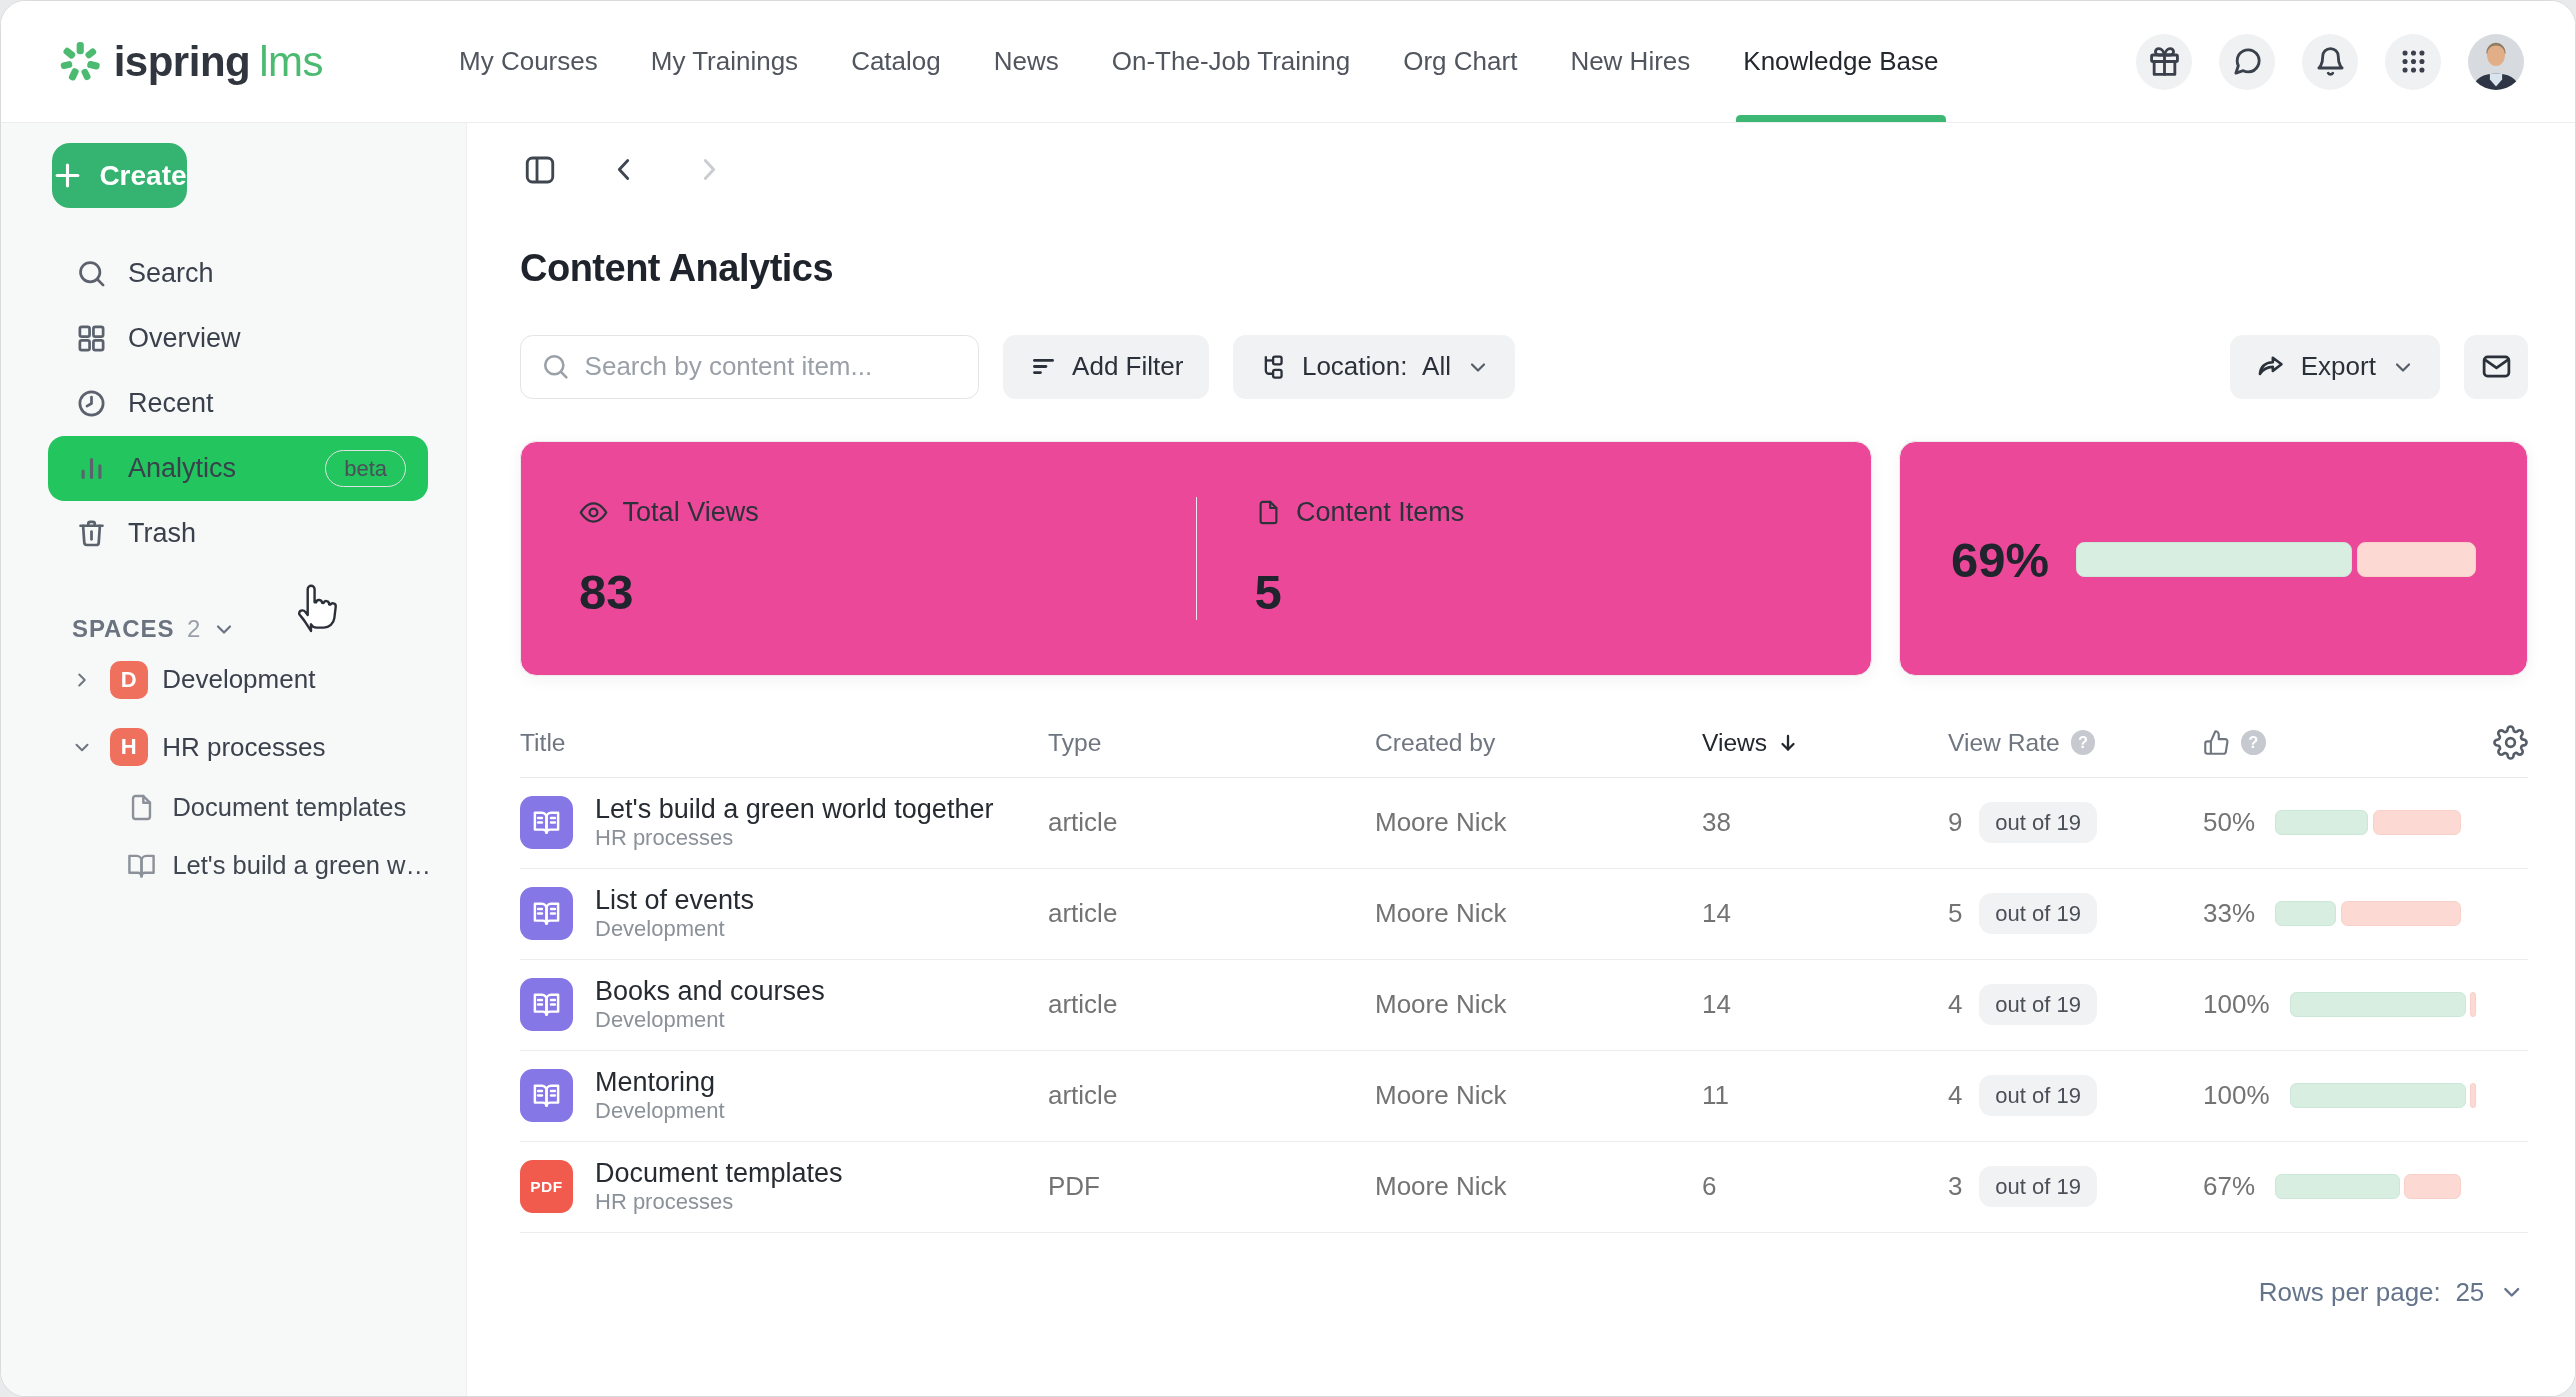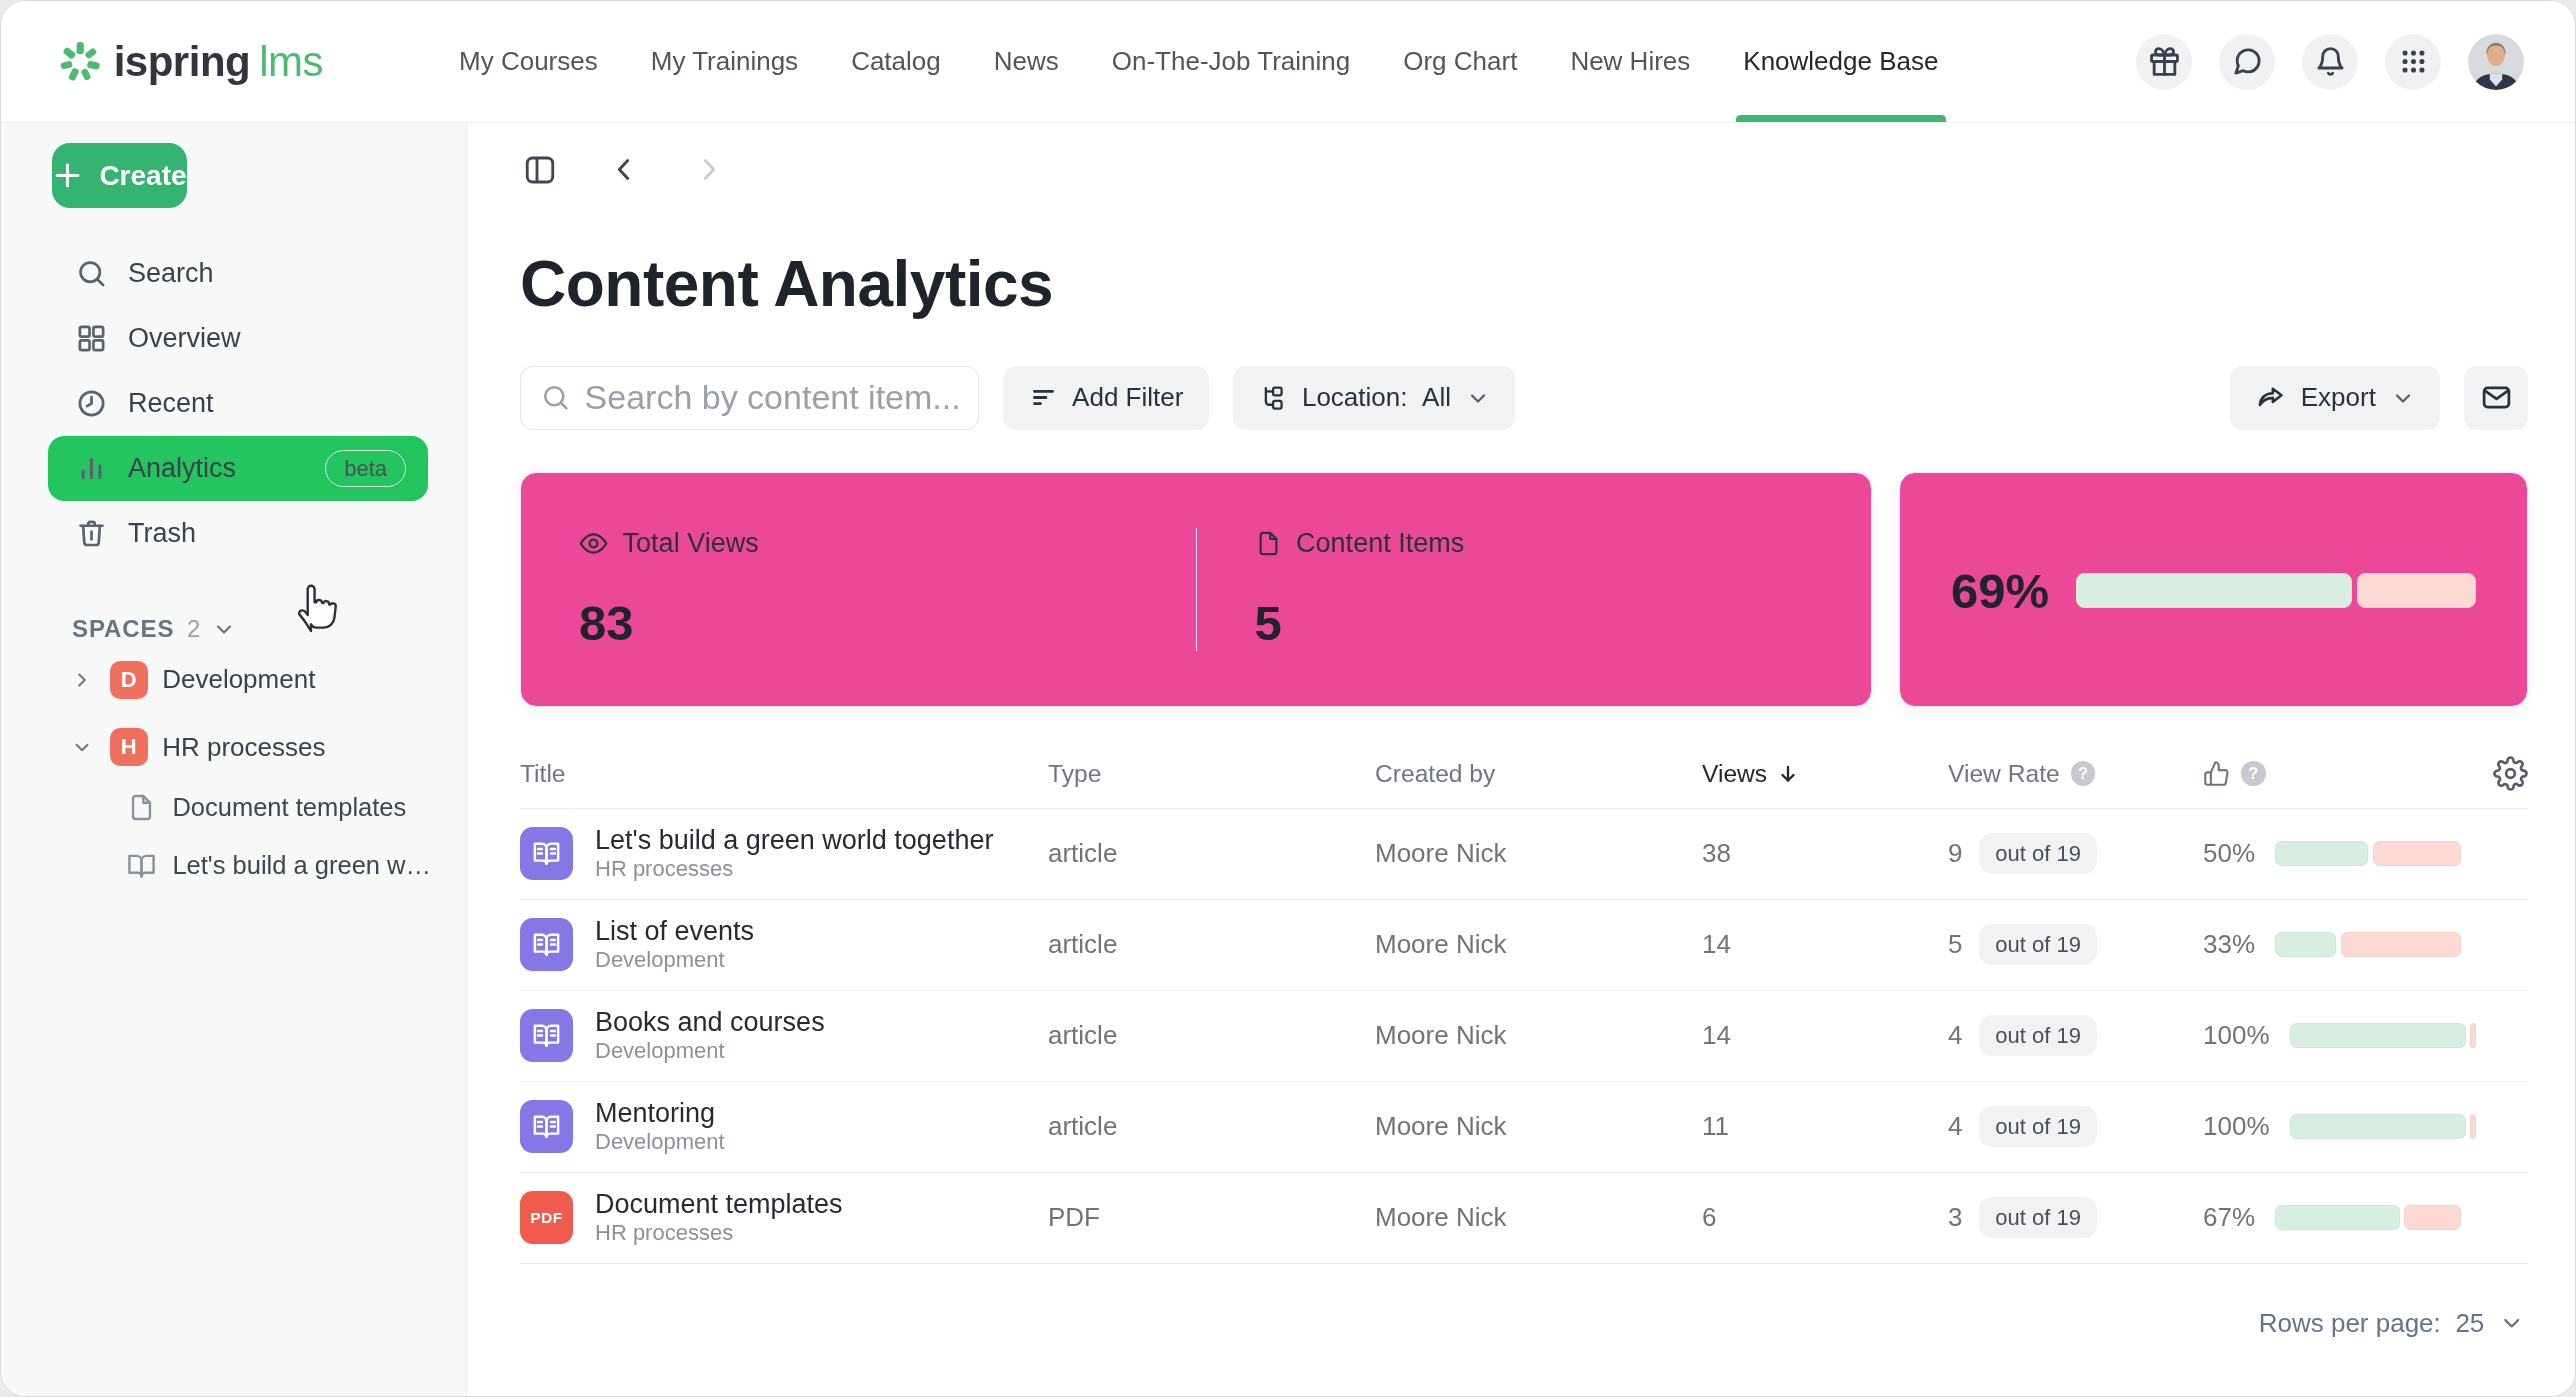--- a/index.html
+++ b/index.html
@@ -38,25 +38,25 @@
   .space-avatar { width:38px; height:38px; border-radius:10px; background:#f0705e; color:#fff; font-size:22px; font-weight:700; display:flex; align-items:center; justify-content:center; }
   .space-child { display:flex; align-items:center; gap:16.4px; height:58px; padding-left:126px; font-size:25.5px; color:#3f4650; cursor:pointer; }
   .chev { display:flex; align-items:center; justify-content:center; width:27px; }
 
   
   .mouse-cursor { position:absolute; left:289px; top:453px; width:55px; height:60px; z-index:50; pointer-events:none; }
 
   
   .crumbbar { display:flex; align-items:center; gap:44px; height:42px; }
   .crumb-btn { display:flex; align-items:center; justify-content:center; width:40px; height:40px; cursor:pointer; background:none; border:none; }
-  .page-title { margin-top:56px; font-size:64px; font-weight:700; color:#1f232b; letter-spacing:-0.5px; }
+  .page-title { margin-top:56px; font-size:38px; font-weight:700; color:#1f232b; letter-spacing:-0.5px; }
 
   .controls { margin-top:45px; display:flex; align-items:center; gap:24px; }
   .search-box { display:flex; align-items:center; gap:14.6px; width:459px; height:64px; border:1.8px solid #e3e4e6; border-radius:12.7px; padding:0 20px; background:#fff; }
-  .search-box input { border:none; outline:none; flex:1; font-size:34px; color:#2b2f36; font-family:inherit; background:transparent; }
+  .search-box input { border:none; outline:none; flex:1; font-size:26px; color:#2b2f36; font-family:inherit; background:transparent; }
   .search-box input::placeholder { color:#9aa0a8; }
   .gray-btn { display:flex; align-items:center; gap:14.6px; height:64px; padding:0 25.5px; background:#f1f2f3; border:none; border-radius:12.7px; font-size:26px; color:#2b313a; font-family:inherit; cursor:pointer; white-space:nowrap; }
   .gray-btn .bold { font-weight:500; }
   .right-controls { margin-left:auto; display:flex; align-items:center; gap:24px;padding-left:30px; }
   .square-btn { width:64px; height:64px; display:flex; align-items:center; justify-content:center; background:#f1f2f3; border:none; border-radius:12.7px; cursor:pointer; }
 
   
   .stats { margin-top:42px; display:flex; gap:27px; }
   .card { background:#ec4899; border:0.9px solid #ececee; border-radius:16.4px; box-shadow:0 3.6px 14.6px rgba(40,44,52,0.05); }
   .card-wide { flex:1; display:flex; padding:55px 0; }

